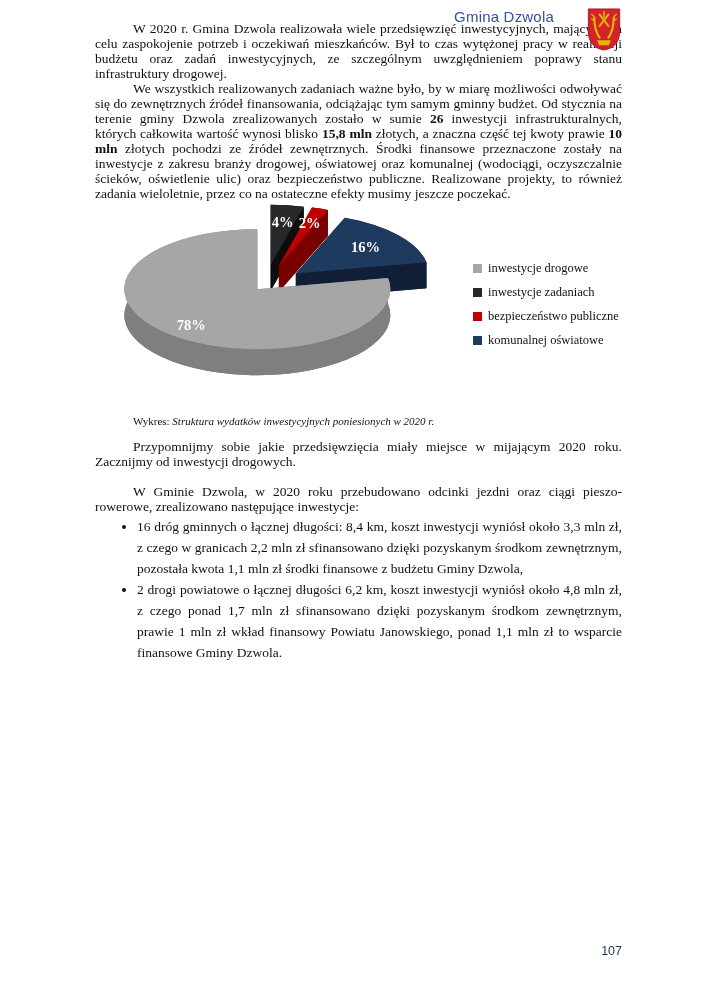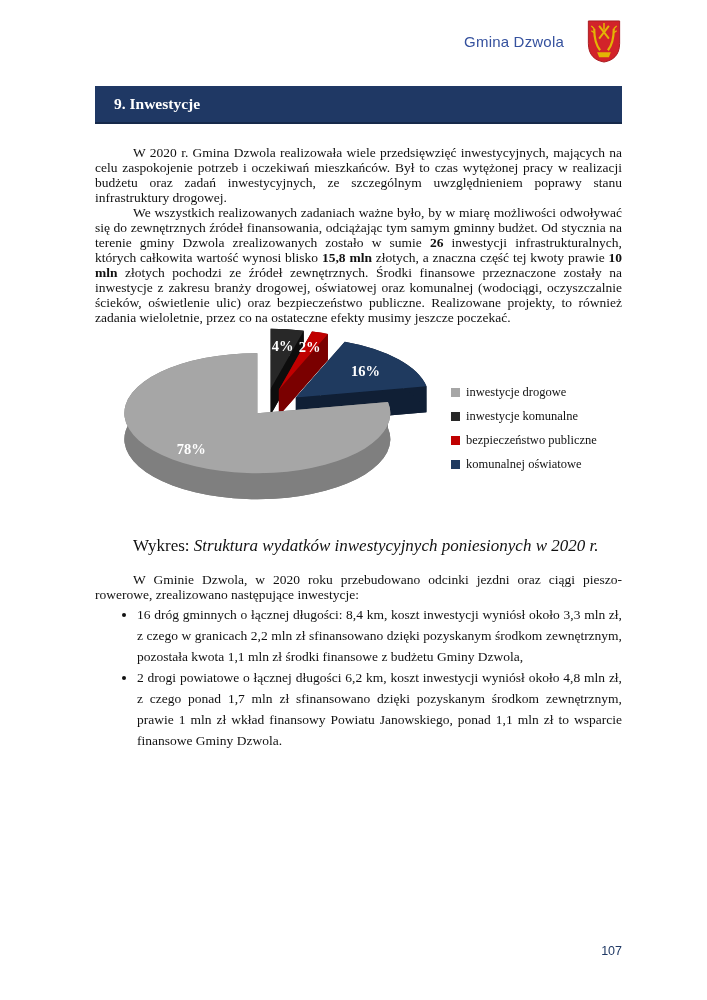--- a/index.html
+++ b/index.html
@@ -1,40 +1,40 @@
 <!DOCTYPE html>
 <html lang="pl"><head>
 <meta charset="utf-8">
 <style>
   html,body{margin:0;padding:0;background:#ffffff;}
   .page{
     width:707px;height:1000px;position:relative;background:#ffffff;
     font-family:"Liberation Serif", serif;color:#111;overflow:hidden;
   }
   
-  .site-header{position:absolute;top:20px;right:85px;display:flex;align-items:center;gap:22px;}
+  .site-header{position:absolute;top:8px;right:85px;display:flex;align-items:flex-start;gap:32px;}
   .site-name{font-family:"Liberation Sans", sans-serif;font-size:15px;color:#35519E;letter-spacing:.2px;}
   .crest{width:36px;height:43px;display:block;}
   
   .banner{margin:86px 85px 0 95px;height:38px;background:#1F3864;display:flex;align-items:center;
           padding-left:19px;box-sizing:border-box;border-bottom:2px solid #16294a;}
   .banner-title{color:#ffffff;font-size:15.5px;font-weight:bold;margin:0;}
   .content{margin:0 85px 0 95px;}
   .para{font-size:13.5px;line-height:15px;text-align:justify;text-indent:38px;margin:0;}
   .p1{margin-top:21px;}
   .p3{margin-top:6px;}
   .p4{margin-top:15px;}
   
   .chart-block{position:relative;height:200px;margin-top:0;}
   .pie-svg{position:absolute;left:0;top:0;}
-  .legend{position:absolute;left:356px;top:60px;}
+  .legend{position:absolute;left:378px;top:60px;}
   .legend-item{display:flex;align-items:center;margin-bottom:9px;}
   .swatch{width:9px;height:9px;margin-right:6px;flex:0 0 auto;}
   .legend-label{font-size:12.5px;color:#111;white-space:nowrap;}
-  .caption{font-size:17px;line-height:21.5px;margin:10px 0 0;text-indent:38px;}
+  .caption{font-size:11px;line-height:21.5px;margin:10px 0 0;text-indent:38px;}
   
   .invest-list{margin:2px 0 0;padding-left:42px;}
   .invest-list li{font-size:13.5px;line-height:21px;text-align:justify;}
   
   .footer-title{position:absolute;left:95px;right:85px;top:928px;text-align:center;
                 font-family:"Liberation Sans", sans-serif;font-size:14.5px;color:#E8262D;}
   .page-number{position:absolute;right:85px;top:944px;
                font-family:"Liberation Sans", sans-serif;font-size:12.5px;color:#1F3864;}
 </style>
 </head>
@@ -50,23 +50,20 @@
         <path d="M8 9 C8 19 10 26 14 31" fill="none" stroke="#E3B505" stroke-width="2.2"></path>
         <path d="M28 9 C28 19 26 26 22 31" fill="none" stroke="#E3B505" stroke-width="2.2"></path>
         <path d="M8 9 L5 6 M8 13 L5 11 M28 9 L31 6 M28 13 L31 11" stroke="#E3B505" stroke-width="1.4"></path>
         <path d="M13 6 L23 19 M23 6 L13 19" stroke="#E3B505" stroke-width="2"></path>
         <path d="M18 3 L18 10" stroke="#E3B505" stroke-width="1.6"></path>
         <path d="M11 33 L25 33 L23 38 L13 38 Z" fill="#E3B505"></path>
       </svg>
     </span>
   </div>
 
-  <div class="banner">
-    <h1 class="banner-title">9. Inwestycje</h1>
-  </div>
 
   <div class="content">
     <p class="para p1">W 2020 r. Gmina Dzwola realizowała wiele przedsięwzięć inwestycyjnych, mających na celu zaspokojenie potrzeb i oczekiwań mieszkańców. Był to czas wytężonej pracy w realizacji budżetu oraz zadań inwestycyjnych, ze szczególnym uwzględnieniem poprawy stanu infrastruktury drogowej.</p>
     <p class="para"><span>We wszystkich realizowanych zadaniach ważne było, by w miarę możliwości odwoływać się do zewnętrznych źródeł finansowania, odciążając tym samym gminny budżet. Od stycznia na terenie gminy Dzwola zrealizowanych zostało w sumie </span><span style="font-weight: bold;">26</span><span> inwestycji infrastrukturalnych, których całkowita wartość wynosi blisko </span><span style="font-weight: bold;">15,8 mln</span><span> złotych, a znaczna część tej kwoty prawie </span><span style="font-weight: bold;">10 mln</span><span> złotych pochodzi ze źródeł zewnętrznych. Środki finansowe przeznaczone zostały na inwestycje z zakresu branży drogowej, oświatowej oraz komunalnej (wodociągi, oczyszczalnie ścieków, oświetlenie ulic) oraz bezpieczeństwo publiczne. Realizowane projekty, to również zadania wieloletnie, przez co na ostateczne efekty musimy jeszcze poczekać.</span></p>
 
     <div class="chart-block">
       <svg class="pie-svg" id="pie" width="527" height="200" viewBox="0 0 527 200">
           <path d="M 175.6399955103937 89.85932561241286 L 175.6399955103937 29.85932561241286 A 133 60 0 0 1 208.71575050331938 31.744335944694996 Z" fill="#0D0D0D"></path>
           <path d="M 175.6399955103937 63.85932561241286 L 175.6399955103937 3.85932561241286 L 175.6399955103937 29.85932561241286 L 175.6399955103937 89.85932561241286 Z" fill="#0D0D0D"></path>
           <path d="M 175.6399955103937 63.85932561241286 L 208.71575050331938 5.7443359446949955 L 208.71575050331938 31.744335944694996 L 175.6399955103937 89.85932561241286 Z" fill="#0D0D0D"></path>
@@ -92,34 +89,35 @@
           <path d="M 162.35091212301572 88.17119950976367 L 292.9951164699313 76.92832063462019 A 133 60 0 1 1 162.3509121230157 28.171199509763667 Z" fill="#A6A6A6"></path>
           <text x="96.22454742648665" y="129.23121927167062" text-anchor="middle" fill="#ffffff" font-family="&quot;Liberation Serif&quot;, serif" font-size="14.5" font-weight="bold">78%</text>
         </svg>
       <div class="legend">
         <div class="legend-item">
           <span class="swatch" style="background: rgb(166, 166, 166);"></span>
           <span class="legend-label">inwestycje drogowe</span>
         </div>
         <div class="legend-item">
           <span class="swatch" style="background: rgb(40, 40, 40);"></span>
-          <span class="legend-label">inwestycje komunalne</span>
+          <span class="legend-label">inwestycje zadaniach</span>
         </div>
         <div class="legend-item">
           <span class="swatch" style="background: rgb(192, 0, 0);"></span>
           <span class="legend-label">bezpieczeństwo publiczne</span>
         </div>
         <div class="legend-item">
           <span class="swatch" style="background: rgb(31, 58, 95);"></span>
           <span class="legend-label">komunalnej oświatowe</span>
         </div>
       </div>
     </div>
 
     <p class="caption"><span>Wykres: </span><span style="font-style: italic;">Struktura wydatków inwestycyjnych poniesionych w 2020 r.</span></p>
+    <p class="para p3">Przypomnijmy sobie jakie przedsięwzięcia miały miejsce w mijającym 2020 roku. Zacznijmy od inwestycji drogowych.</p>
     <p class="para p4">W Gminie Dzwola, w 2020 roku przebudowano odcinki jezdni oraz ciągi pieszo-rowerowe, zrealizowano następujące inwestycje:</p>
 
     <ul class="invest-list">
       <li>16 dróg gminnych o łącznej długości: 8,4 km, koszt inwestycji wyniósł około 3,3  mln zł, z czego w granicach 2,2 mln zł sfinansowano dzięki pozyskanym środkom zewnętrznym, pozostała kwota 1,1 mln zł środki finansowe z budżetu Gminy Dzwola,</li>
       <li>2 drogi powiatowe o łącznej długości 6,2 km, koszt inwestycji wyniósł około 4,8 mln zł, z czego ponad 1,7 mln zł sfinansowano dzięki pozyskanym środkom zewnętrznym, prawie 1 mln zł wkład finansowy Powiatu Janowskiego,  ponad 1,1 mln zł to wsparcie finansowe Gminy Dzwola.</li>
     </ul>
   </div>
 
   <div class="page-number">107</div>
 </div>

